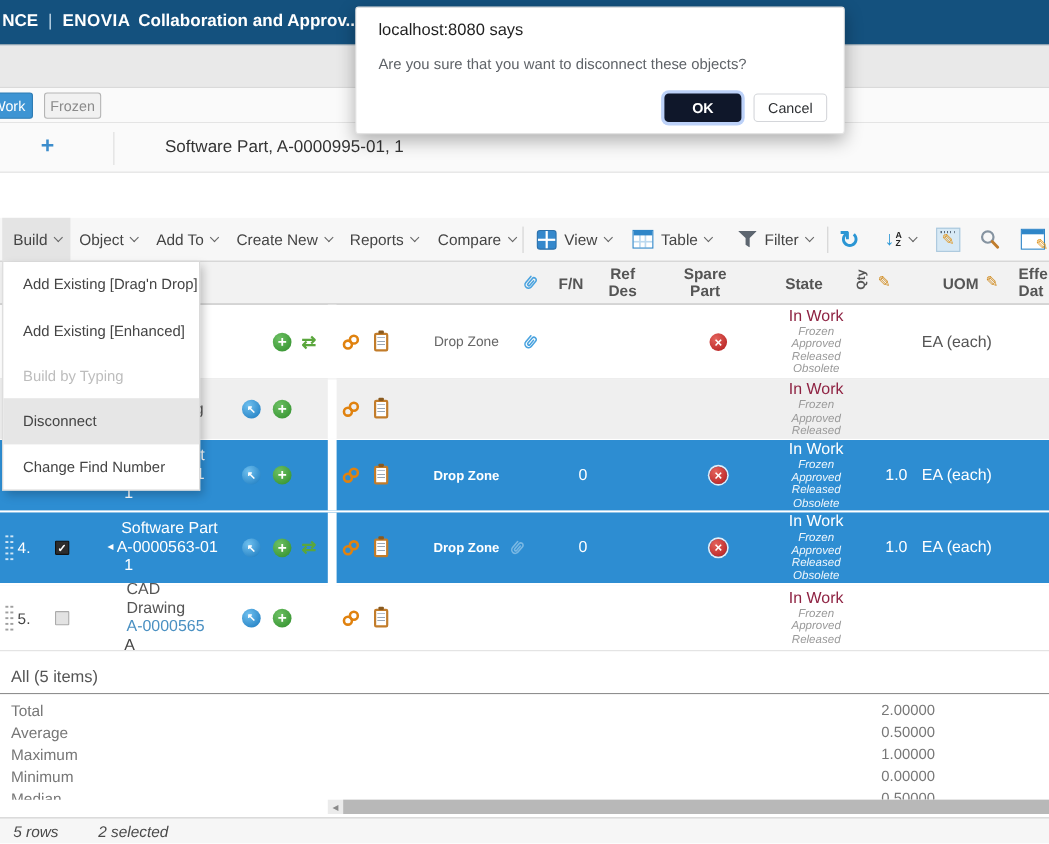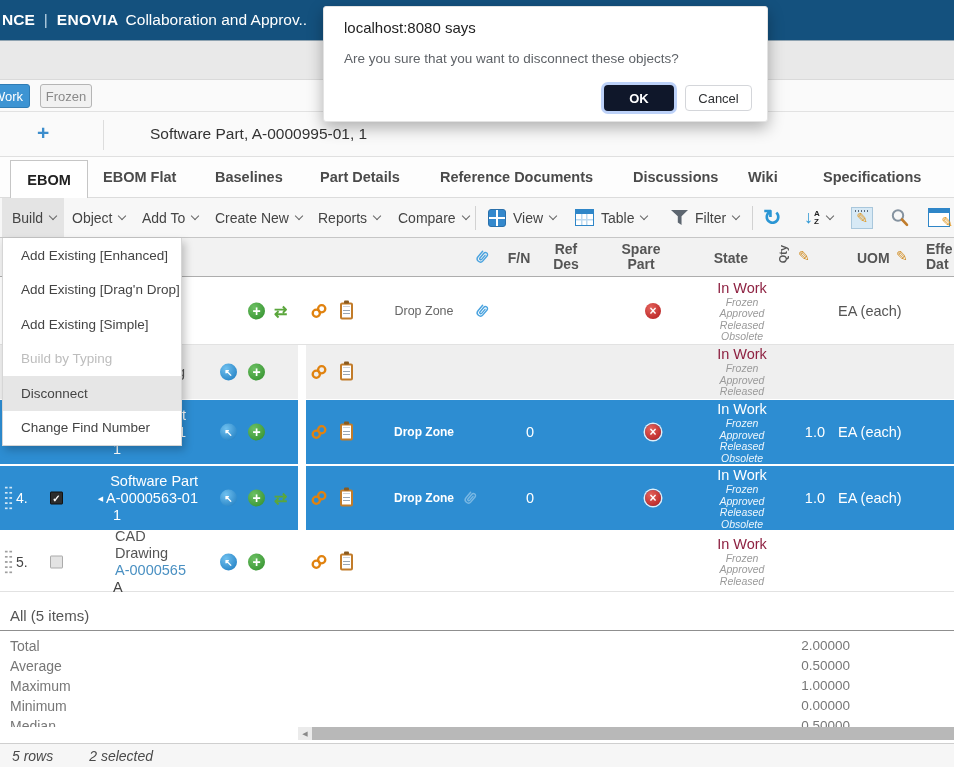--- a/index.html
+++ b/index.html
@@ -5,21 +5,21 @@
   *{margin:0;padding:0;box-sizing:border-box}
   html,body{margin:0;padding:0}
   body{font-family:"Liberation Sans",sans-serif;background:#fff}
   #screen{position:relative;width:954px;height:767px;overflow:hidden;background:#fff}
 
   
   .appbar{position:absolute;left:0;top:0;width:954px;height:41px;background:#14517e;border-bottom:1px solid #8fa3b1;
     display:flex;align-items:center;color:#fff;font-size:15.5px;font-weight:bold;padding-left:2px;z-index:5}
   .appbar .sep{margin:0 9px;font-weight:400;color:#bdd5e6}
   .appbar .brand{font-weight:800;letter-spacing:.4px}
-  .appbar .prod{margin-left:7px;font-weight:normal}
+  .appbar .prod{margin-left:7px;font-weight:bold}
 
   
   .band{position:absolute;left:0;top:41px;width:954px;height:39px;background:#e9e9e9;border-bottom:1px solid #dadada}
   .viewrow{position:absolute;left:0;top:80px;width:954px;height:32px;background:#fafafa;border-bottom:1px solid #e2e2e2}
   .btn-work{position:absolute;left:-14px;top:4px;width:44px;height:24px;background:#3d94d3;border:1px solid #2f7cb4;border-radius:3px;
     color:#fff;font-size:13px;display:flex;align-items:center;justify-content:flex-end;padding-right:6px}
   .btn-frozen{position:absolute;left:40px;top:4px;width:52px;height:24px;background:#f1f1f1;border:1px solid #b5b5b5;border-radius:3px;
     color:#8a8a8a;font-size:13px;display:flex;align-items:center;justify-content:center}
 
   .titlerow{position:absolute;left:0;top:112px;width:954px;height:45px;background:#fafafa;border-bottom:1px solid #e0e0e0}
@@ -187,30 +187,20 @@
     <div class="btn-work">Work</div>
     <div class="btn-frozen">Frozen</div>
   </div>
 
   <div class="titlerow">
     <div class="plus">+</div>
     <div class="tvline"></div>
     <div class="objtitle">Software Part, A-0000995-01, 1</div>
   </div>
 
-  <div class="tabsrow">
-    <div class="tab active">EBOM</div>
-    <div class="tab t2">EBOM Flat</div>
-    <div class="tab t3">Baselines</div>
-    <div class="tab t4">Part Details</div>
-    <div class="tab t5">Reference Documents</div>
-    <div class="tab t6">Discussions</div>
-    <div class="tab t7">Wiki</div>
-    <div class="tab t8">Specifications</div>
-  </div>
 
   <div class="toolbar">
     <div class="tbm m1">
         <span>Build</span>
         <span class="chev"></span>
       </div>
     <div class="tbm m2">
         <span>Object</span>
         <span class="chev"></span>
       </div>
@@ -439,23 +429,22 @@
         <div class="rc state">
           <div class="st">In Work</div>
           <div class="sub">Frozen</div>
           <div class="sub">Approved</div>
           <div class="sub">Released</div>
         </div>
       </div>
     </div>
 
   <div class="menu">
+      <div class="mi">Add Existing [Drag'n Drop]</div>
       <div class="mi">Add Existing [Enhanced]</div>
-      <div class="mi">Add Existing [Drag'n Drop]</div>
-      <div class="mi">Add Existing [Simple]</div>
       <div class="mi disabled">Build by Typing</div>
       <div class="mi hover">Disconnect</div>
       <div class="mi">Change Find Number</div>
     </div>
 
   <div class="sum-head">All (5 items)</div>
   <div class="sum-line"></div>
   <div class="sum-body">
       <div class="srow" style="top: 7px;">
         <span class="slabel">Total</span>

